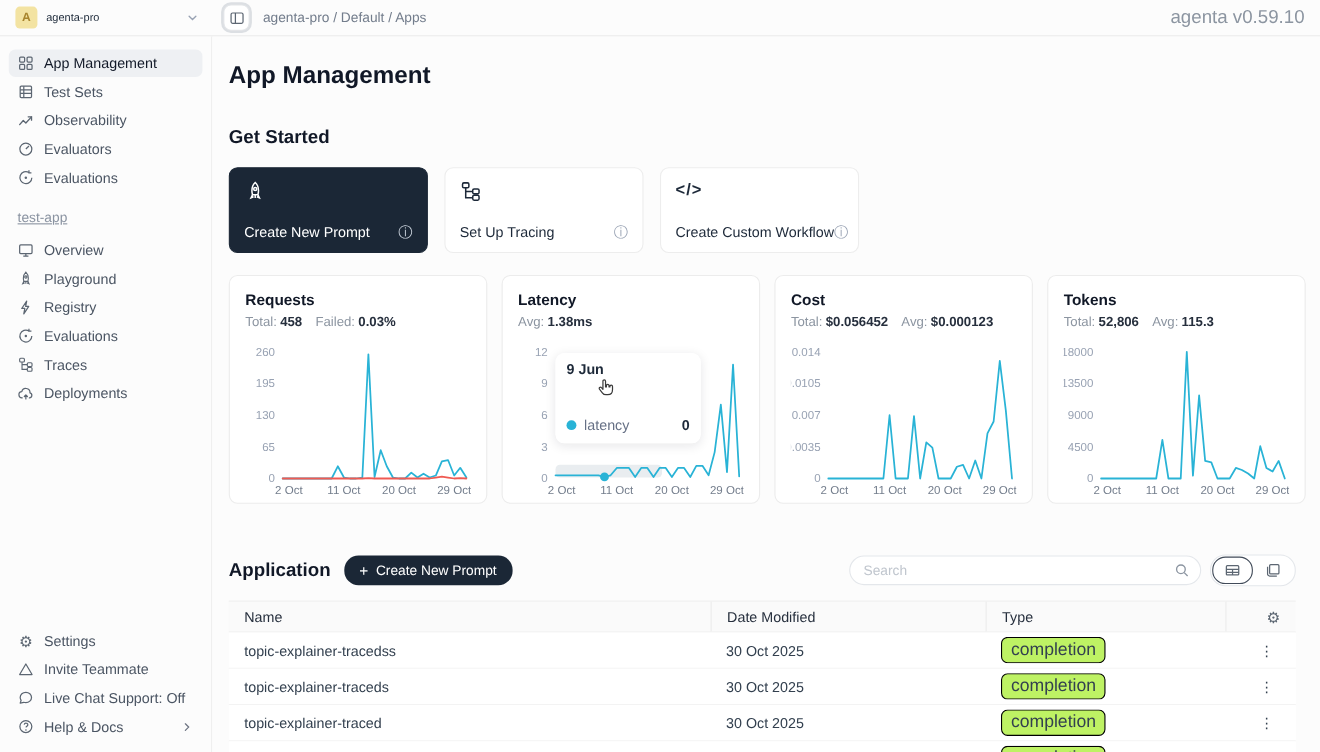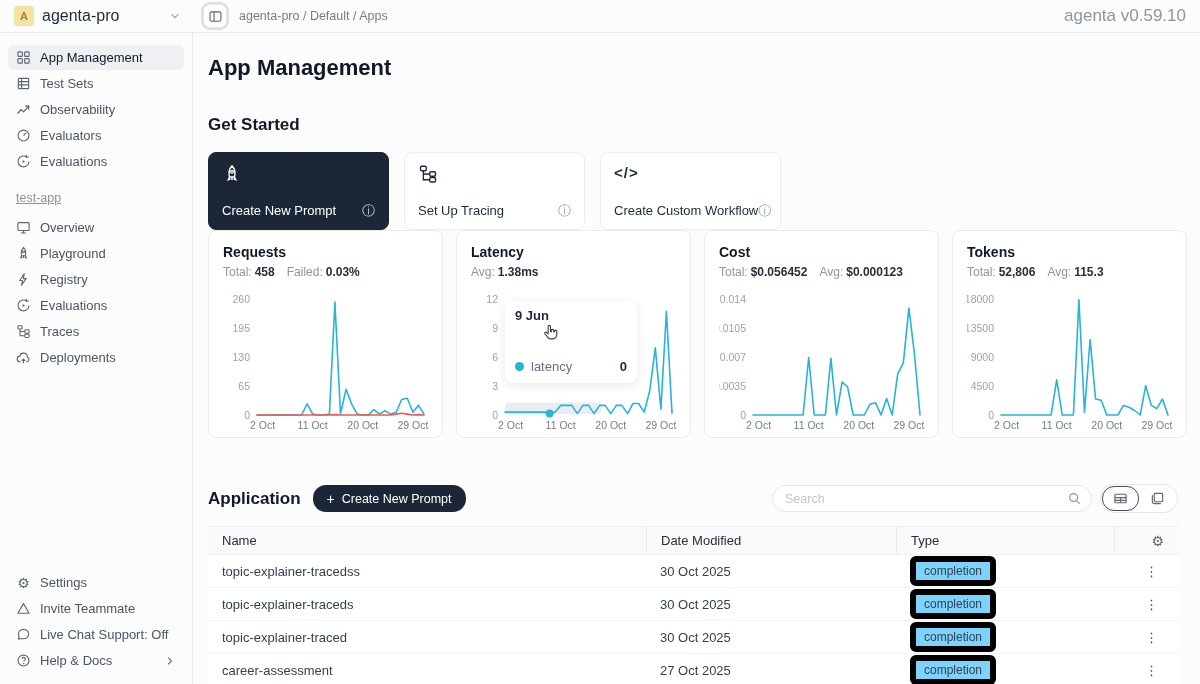--- a/index.html
+++ b/index.html
@@ -8,21 +8,21 @@
   .page { position:relative; width:1200px; height:684px; }
 
   
   .topbar { position:absolute; top:0; left:0; right:0; height:33px; display:flex;
     align-items:center; border-bottom:1px solid #ececec; background:#fcfcfc; z-index:5; }
   .topbar-left { width:193px; height:100%; display:flex; align-items:center;
     padding:0 10px 0 14px; border-right:1px solid transparent; }
   .ws-avatar { width:20px; height:20px; border-radius:4px; background:#f3e3a2;
     color:#a8842c; font-size:11px; font-weight:700; display:flex; align-items:center;
     justify-content:center; margin-right:8px; }
-  .ws-name { font-size:16px; font-weight:500; color:#1d2939; flex:1; }
+  .ws-name { font-size:10px; font-weight:500; color:#1d2939; flex:1; }
   .chev { width:14px; height:14px; color:#98a2b3; }
   .panel-btn { margin-left:10px; width:24px; height:24px; border-radius:7px; background:#fff;
     border:1px solid #e3e5e8; box-shadow:0 0 0 2px #dcdfe3; display:flex; align-items:center;
     justify-content:center; color:#5c6672; cursor:pointer; }
   .panel-btn svg { width:15px; height:15px; }
   .breadcrumb { margin-left:12px; font-size:12.5px; color:#737d8c; }
   .version { margin-left:auto; margin-right:14px; font-size:17px; color:#8c95a1; }
 
   
   .sidebar { position:absolute; top:33px; bottom:0; left:0; width:193px;
@@ -57,21 +57,21 @@
   .gs-card.dark .gs-ic { color:#fff; }
   .gs-card .gs-ic svg { width:20px; height:20px; }
   .gs-bottom { display:flex; align-items:center; justify-content:space-between; }
   .gs-label { font-size:13px; font-weight:500; color:#1d2939; white-space:nowrap; }
   .gs-card.dark .gs-label { color:#fff; }
   .info-ic { font-size:13px; color:#98a2b3; line-height:1; }
   .gs-card.dark .info-ic { color:#cdd5df; }
   .gs-ic-code { font-size:15px; font-weight:700; letter-spacing:1px; color:#1d2939; }
 
   
-  .charts { display:grid; grid-template-columns:repeat(4,1fr); gap:13px; }
+  .charts { display:grid; grid-template-columns:repeat(4,1fr); gap:13px; margin-top:20px; }
   .chart-card { position:relative; height:208px; background:#fff; border:1px solid #ececec;
     border-radius:8px; padding:13px 14px 8px 14px; }
   .chart-title { font-size:14px; font-weight:600; color:#111827; }
   .chart-stats { margin-top:5px; font-size:12px; color:#8c95a1; display:flex; gap:12px; }
   .chart-stats b { color:#262f3d; font-weight:700; margin-left:3px; }
   .chart-plot { margin-top:6px; }
   .chart-tooltip { position:absolute; left:48px; top:70px; width:132px; height:82px;
     background:rgba(255,255,255,.96); border-radius:8px;
     box-shadow:0 2px 10px rgba(15,23,42,.10); padding:7px 10px; z-index:3; }
   .tt-date { font-size:13px; font-weight:600; color:#1d2939; }
@@ -108,22 +108,22 @@
     background:#fafafa; border-top:1px solid #f0f0f0; border-bottom:1px solid #f0f0f0;
     align-items:center; }
   .t-head .t-cell { font-size:13px; font-weight:500; color:#262f3d; padding:0 14px;
     height:100%; display:flex; align-items:center; }
   .t-head .t-cell + .t-cell { border-left:1px solid #ececec; }
   .t-head .gear-cell { justify-content:flex-end; color:#5c6672; font-size:14px; }
   .t-row { display:grid; grid-template-columns:1fr 250px 218px 64px; height:33px;
     align-items:center; border-bottom:1px solid #f3f3f3; background:#fff; cursor:pointer; }
   .t-row .t-cell { padding:0 14px; font-size:13px; color:#33404f; white-space:nowrap;
     overflow:hidden; }
-  .type-badge { display:inline-block; border:6px solid #000000; border-radius:6px;
-    padding:2px 8px; font-size:12px; color:#33404f; background:#7dd3fc; }
+  .type-badge { display:inline-block; border:1px solid #000000; border-radius:6px;
+    padding:2px 8px; font-size:16px; color:#33404f; background:#bef264; }
   .menu-cell { text-align:right; padding-right:20px !important; color:#6b7280;
     font-size:14px; }
 </style>
 </head>
 <body>
 
 <div class="page">
 
   <header class="topbar">
     <div class="topbar-left">

